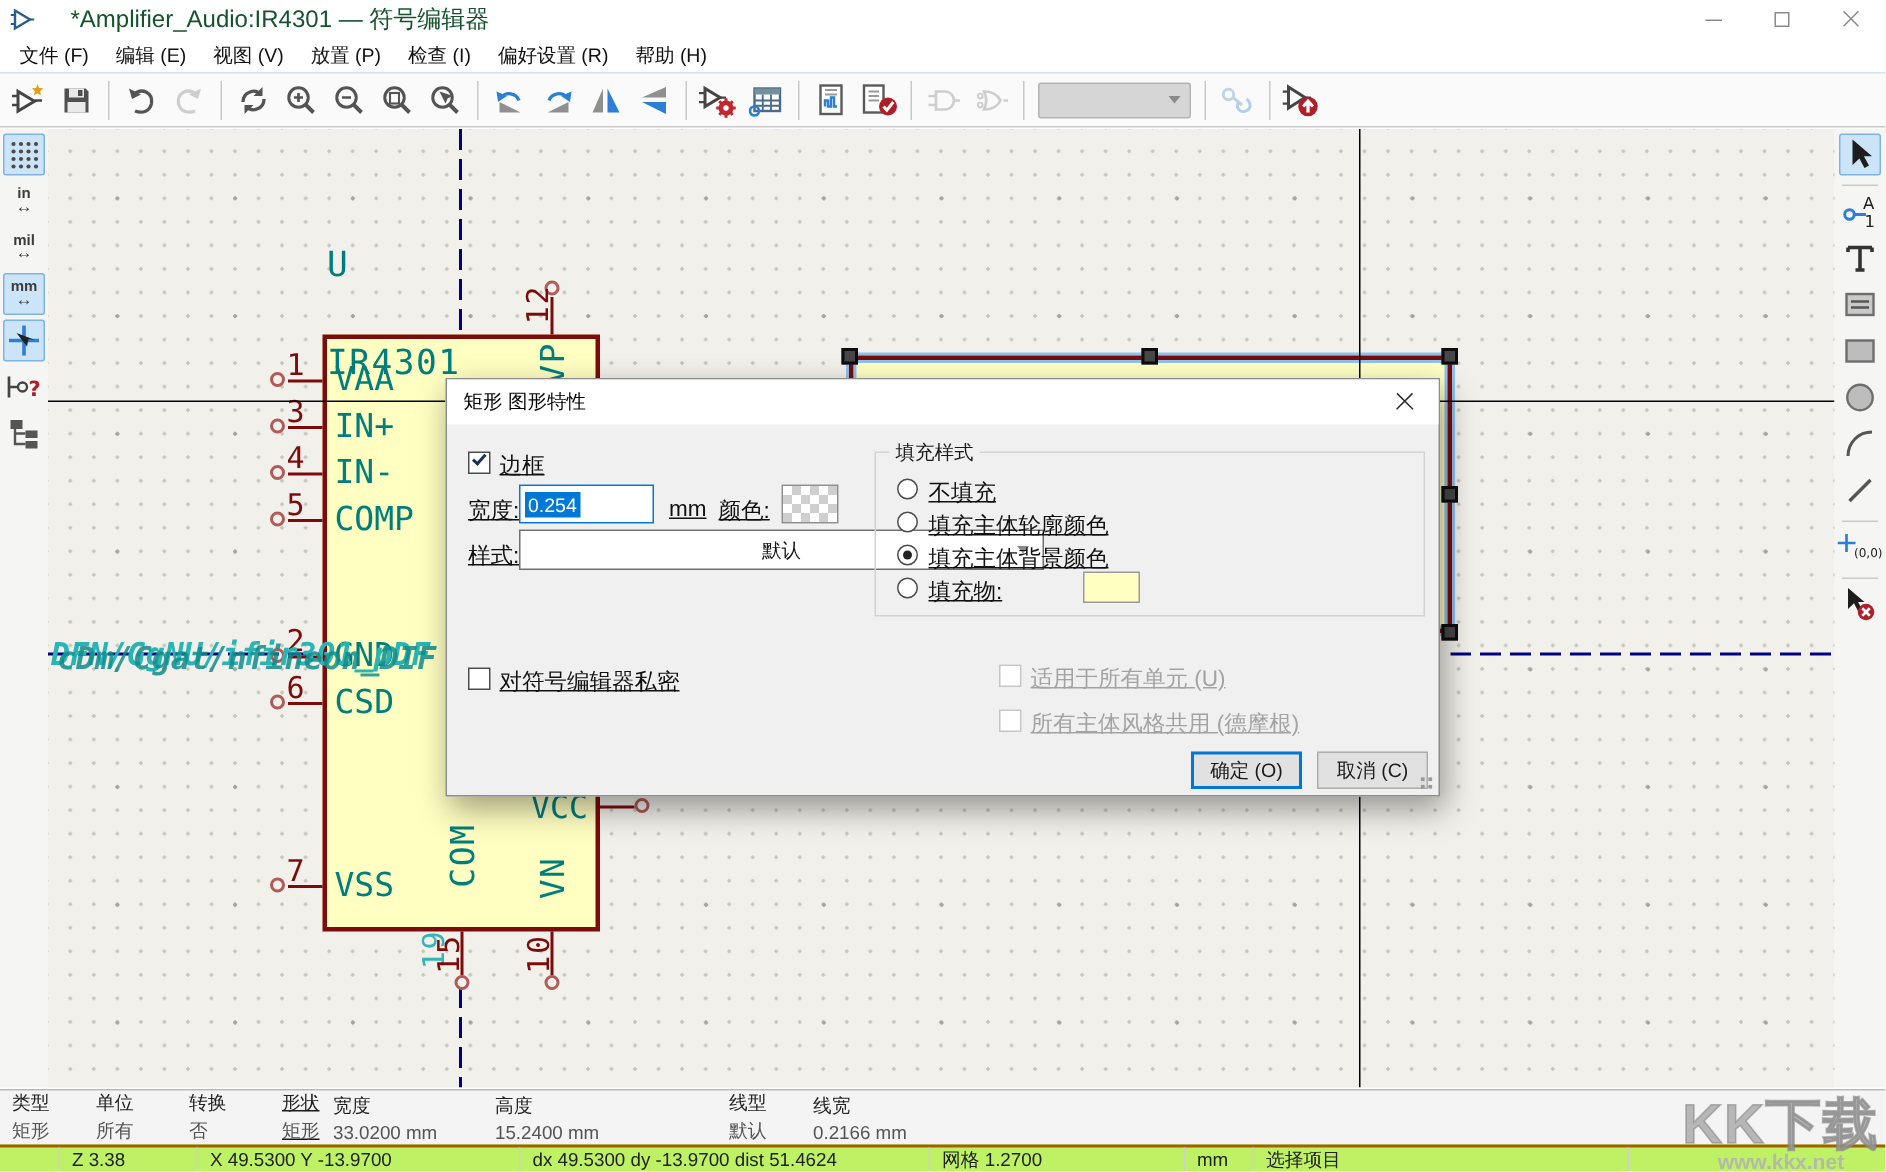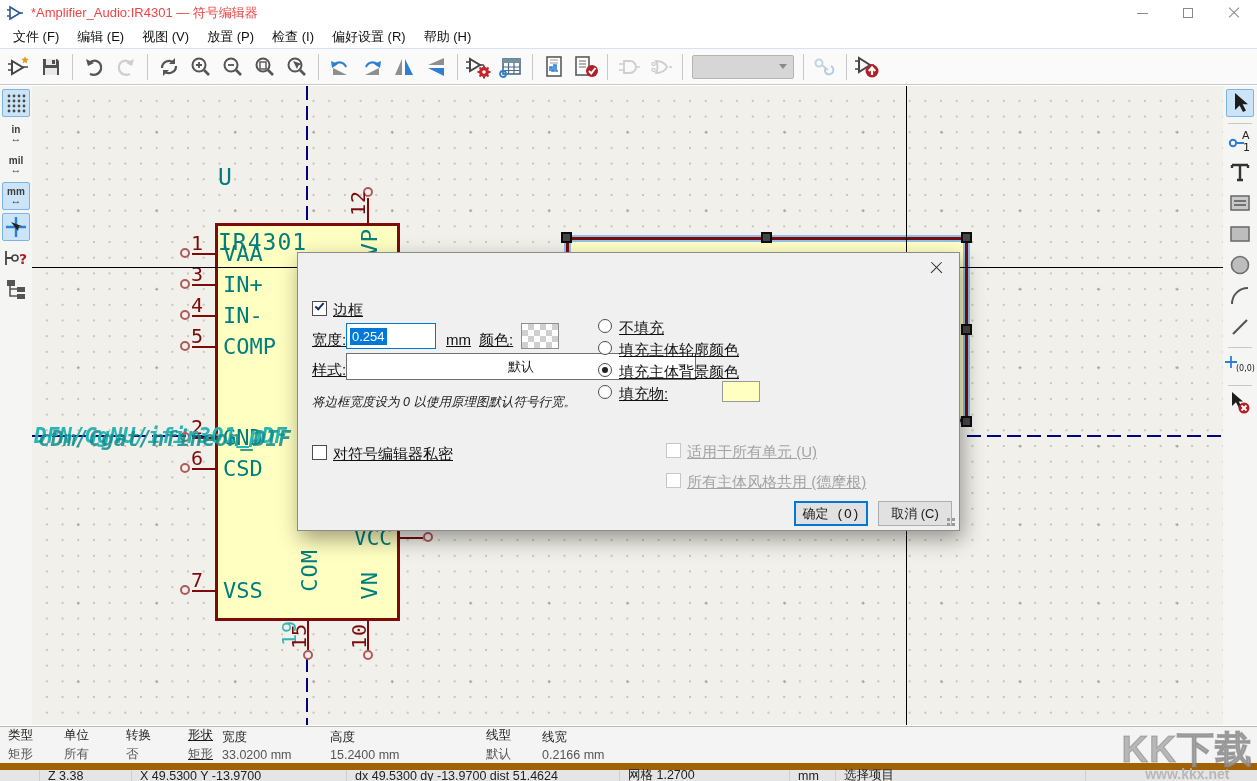--- a/index.html
+++ b/index.html
@@ -4,21 +4,21 @@
 <style>
   * { margin:0; padding:0; box-sizing:border-box; }
   html,body { width:1257px; height:781px; }
   body { position:relative; overflow:hidden; background:#fff;
          font-family:"Liberation Sans", sans-serif; font-size:13px; color:#1a1a1a; }
 
   
   .titlebar { position:absolute; left:0; top:0; width:1257px; height:26px; background:#fff;
               display:flex; align-items:center; }
   .titlebar .appicon { margin:0 8px 0 7px; }
-  .titlebar .title { color:#ef4444; font-size:13px; }
+  .titlebar .title { color:#14532d; font-size:16px;margin-left:16px; }
   .wctrls { position:absolute; right:0; top:0; height:26px; display:flex; }
   .wbtn { width:46px; height:26px; display:flex; align-items:center; justify-content:center; }
   .g-min { width:11px; height:1px; background:#8a8a8a; }
   .g-max { width:10px; height:10px; border:1px solid #8a8a8a; }
   .g-close { position:relative; width:12px; height:12px; }
   .g-close:before,.g-close:after { content:""; position:absolute; left:-1px; top:5px; width:14px; height:1px; background:#8a8a8a; }
   .g-close:before { transform:rotate(45deg);} .g-close:after { transform:rotate(-45deg);}
 
   
   .menubar { position:absolute; left:0; top:26px; width:1257px; height:22px; background:#fff;
@@ -112,22 +112,22 @@
           display:flex; align-items:center; justify-content:center; font-size:13px; }
   .dbtn.def { border:2px solid #0078d7; }
   .grip { position:absolute; right:2px; bottom:2px; width:12px; height:12px;
           background-image:radial-gradient(circle,#9a9a9a 1.5px,transparent 1.6px); background-size:5px 5px; background-position:1px 1px; }
 
   
   .infopanel { position:absolute; left:0; top:726px; width:1257px; height:37px; background:#f4f4f4;
                border-top:1px solid #b9b9b9; display:flex; padding-left:8px; }
   .icol { display:flex; flex-direction:column; justify-content:center; gap:2px; }
   .ihead { font-size:12.5px; color:#222; } .ival { font-size:12.5px; color:#555; }
-  .statusbar { position:absolute; left:0; top:763px; width:1257px; height:18px; background:#e5e5e5;
-               border-top:7px solid #a16207; display:flex; align-items:center; font-size:12.5px; color:#222; }
+  .statusbar { position:absolute; left:0; top:763px; width:1257px; height:18px; background:#bef264;
+               border-top:2px solid #a16207; display:flex; align-items:center; font-size:12.5px; color:#222; }
   .scell { height:100%; display:flex; align-items:center; padding-left:8px; border-right:1px solid #cfcfcf; white-space:nowrap; }
   .watermark { position:absolute; right:4px; bottom:0; z-index:60; text-align:center; pointer-events:none; }
   .wm1 { font-size:37px; font-weight:bold; color:rgba(168,168,168,.8); letter-spacing:1px; line-height:36px;
          -webkit-text-stroke:1px rgba(120,120,120,.5); }
   .wm2 { font-size:14px; font-weight:bold; color:rgba(178,178,178,.9); line-height:13px; }
 
   svg { display:block; }
 </style>
 </head>
 <body>
@@ -526,20 +526,23 @@
   <div class="fieldsoup" style="left:2px; top:338px; color:#2ab5b5;">DFN/GgNU/ifir301_pDF</div>
   <div class="fieldsoup" style="left:6px; top:341px; color:rgba(16,140,140,.85);">cDm/Cgat/nfineon_DIF</div>
 
   <div class="crossV" style="left:874px; top:0; height:166px;"></div>
   <div class="crossV" style="left:874px; top:445px; height:194px;"></div>
   <div class="crossH" style="top:181px; left:0; width:265px;"></div>
   <div class="crossH" style="top:181px; left:928px; width:263px;"></div>
 </div>
 
 <div class="dialog">
+  <div class="dlg-title">
+    <span>矩形 图形特性</span>
+  </div>
   <div class="dlg-close">
       <div class="dlg-x"></div>
     </div>
 
   <div class="cbox" style="left:14px; top:48px;">
       <div class="tick"></div>
     </div>
   <span class="dlabel" style="left:35px; top:48px;">边框</span>
 
   <span class="dlabel" style="left:14px; top:78px;">宽度:</span>
@@ -549,43 +552,45 @@
   <span class="dlabel" style="left:148px; top:78px;">mm</span>
   <span class="dlabel" style="left:181px; top:78px;">颜色:</span>
   <div class="swatch-checker" style="left:223px; top:70px; width:38px; height:26px;"></div>
 
   <span class="dlabel" style="left:14px; top:108px;">样式:</span>
   <div class="dselect" style="left:48px; top:100px; width:350px; height:27px;">
     <span>默认</span>
     <div class="chev"></div>
   </div>
 
-  <div class="dnote" style="left:14px; top:141px;">将边框宽度设为 0 以使用原理图默认符号行宽。</div>
 
   <div class="cbox" style="left:14px; top:192px;"></div>
   <span class="dlabel" style="left:35px; top:192px;">对符号编辑器私密</span>
 
+  <div class="groupbox" style="left:285px; top:48px; width:367px; height:110px;">
+    <span class="grouplbl">填充样式</span>
+  </div>
   <div class="rad" style="left:300px; top:66px;"></div>
   <span class="dlabel" style="left:321px; top:66px;">不填充</span>
   <div class="rad" style="left:300px; top:88px;"></div>
   <span class="dlabel" style="left:321px; top:88px;">填充主体轮廓颜色</span>
   <div class="rad" style="left:300px; top:110px;">
       <div class="dot"></div>
     </div>
   <span class="dlabel" style="left:321px; top:110px;">填充主体背景颜色</span>
   <div class="rad" style="left:300px; top:132px;"></div>
   <span class="dlabel" style="left:321px; top:132px;">填充物:</span>
   <div class="swatch-fill" style="left:424px; top:128px; width:38px; height:21px;"></div>
 
   <div class="cbox dis" style="left:368px; top:190px;"></div>
   <span class="dlabel dis" style="left:389px; top:190px;">适用于所有单元 (U)</span>
   <div class="cbox dis" style="left:368px; top:220px;"></div>
   <span class="dlabel dis" style="left:389px; top:220px;">所有主体风格共用 (德摩根)</span>
 
-  <div class="dbtn def" style="left:496px; top:248px;font-family:Liberation Mono, monospace;">
+  <div class="dbtn def" style="left:496px; top:248px;">
       <span>确定 (O)</span>
     </div>
   <div class="dbtn" style="left:580px; top:248px;">
       <span>取消 (C)</span>
     </div>
   <div class="grip"></div>
 </div>
 
 <div class="infopanel">
   <div class="icol" style="width:56px;">

